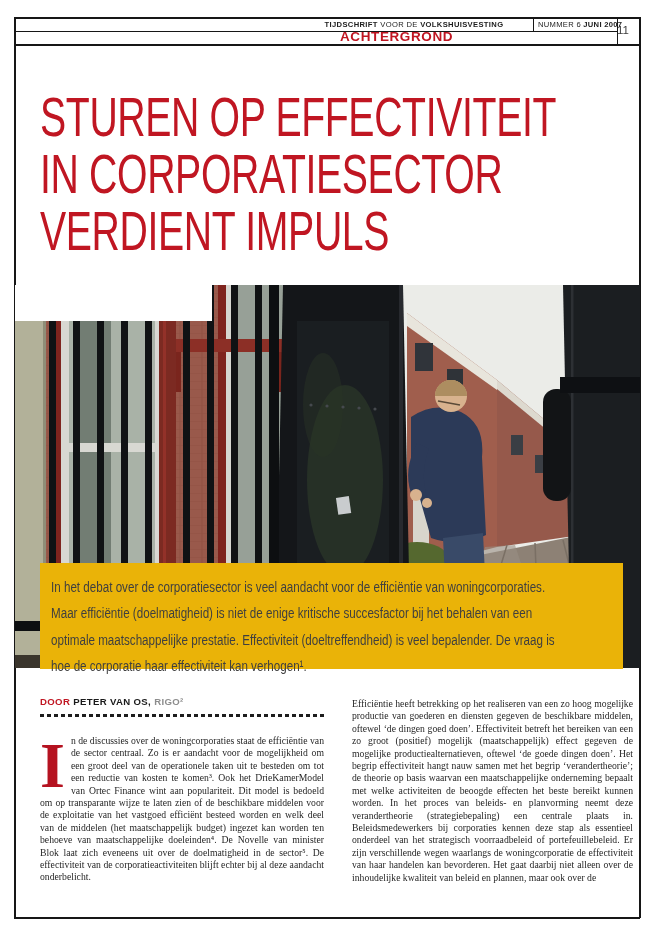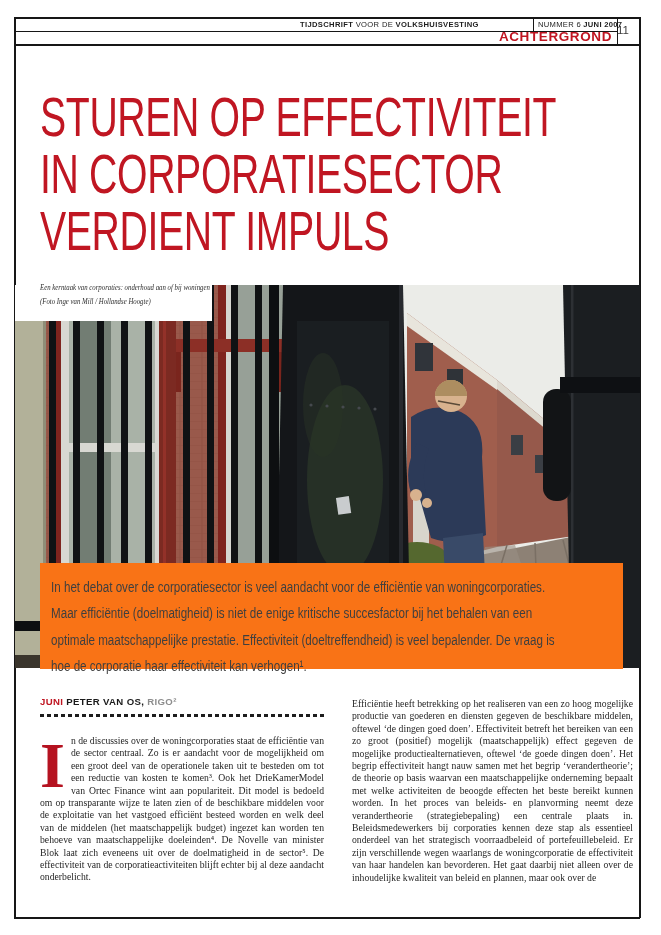--- a/index.html
+++ b/index.html
@@ -11,47 +11,47 @@
   .border-left{left:14px;top:17px;width:1.5px;height:901px;}
   .border-right{left:639px;top:17px;width:1.5px;height:901px;}
   .border-top{left:14px;top:17px;width:626px;height:1.5px;}
   .border-bottom{left:14px;top:917px;width:626px;height:1.5px;}
   .hdr-rule-mid{left:14px;top:31px;width:603px;height:1.3px;}
   .hdr-rule-low{left:14px;top:44px;width:626px;height:1.5px;}
   .hdr-sep1{left:533px;top:17px;width:1.3px;height:14px;}
   .hdr-sep2{left:617px;top:17px;width:1.3px;height:27px;}
 
   
-  .journal{position:absolute;left:300px;top:20px;width:228px;text-align:left;
+  .journal{position:absolute;left:300px;top:20px;width:228px;text-align:center;
     font-size:7.6px;letter-spacing:.35px;color:#1c1c1c;white-space:nowrap;}
   .journal b{font-weight:bold;}
   .issue{position:absolute;left:538px;top:20px;width:74px;text-align:right;
     font-size:7.6px;letter-spacing:.3px;color:#1c1c1c;white-space:nowrap;}
   .issue b{font-weight:bold;}
-  .section{position:absolute;left:340px;top:30px;width:272px;text-align:right;
+  .section{position:absolute;left:340px;top:30px;width:272px;text-align:left;
     font-size:13.5px;font-weight:bold;letter-spacing:.6px;line-height:14px;}
   .pagenum{position:absolute;left:617px;top:17px;width:23px;height:27px;line-height:27px;
     text-align:left;font-size:11.5px;color:#3d3d3d;}
 
   
   .title{position:absolute;left:40px;top:88px;}
   .title-line{height:57px;font-size:56px;line-height:57px;white-space:nowrap;
     letter-spacing:-.5px;transform:scaleX(.70);transform-origin:left top;font-weight:400;}
 
   
   .caption{position:absolute;left:40px;top:281px;z-index:5;}
   .caption-line{font-family:"Liberation Serif","DejaVu Serif",serif;font-style:italic;
     font-size:8.5px;line-height:13.5px;color:#2e2e2e;white-space:nowrap;
     transform:scaleX(.80);transform-origin:left top;}
 
   
   .photo{position:absolute;left:15px;top:285px;width:625px;height:383px;}
 
   
-  .intro{position:absolute;left:40px;top:563px;width:583px;height:106px;background:#f97316;z-index:6;
+  .intro{position:absolute;left:40px;top:563px;width:583px;height:106px;background:#eab308;z-index:6;
     padding:0;}
   .intro-inner{padding:11px 0 0 11px;}
   .intro-line{font-size:15.5px;line-height:26.3px;color:#3f3f3f;white-space:nowrap;
     transform:scaleX(.75);transform-origin:left top;}
 
   
   .byline{position:absolute;left:40px;top:696px;font-size:9.6px;font-weight:bold;
     letter-spacing:.35px;white-space:nowrap;}
   .byline .door{font-weight:bold;}
   .byline .author{color:#1a1a1a;text-align:center;}
@@ -85,24 +85,20 @@
   <div class="issue"><span>NUMMER 6 </span><b>JUNI 2007</b></div>
   <div class="section" style="color:#c01622;">ACHTERGROND</div>
   <div class="pagenum">11</div>
 
   <div class="title" style="color:#c01622;">
     <div class="title-line">STUREN OP EFFECTIVITEIT</div>
     <div class="title-line">IN CORPORATIESECTOR</div>
     <div class="title-line">VERDIENT IMPULS</div>
   </div>
 
-  <div class="caption">
-    <div class="caption-line">Een kerntaak van corporaties: onderhoud aan of bij woningen</div>
-    <div class="caption-line">(Foto Inge van Mill / Hollandse Hoogte)</div>
-  </div>
 
   <div class="photo">
     <svg width="625" height="383" viewBox="0 0 625 383">
 
       <rect x="0" y="0" width="625" height="383" fill="#ebece8"></rect>
 
       <g>
         <rect x="0" y="0" width="290" height="383" fill="#99594b"></rect>
         <rect x="0" y="0" width="290" height="383" fill="url(#brick)" opacity="0.5"></rect>
 
@@ -229,21 +225,21 @@
   <div class="intro">
     <div class="intro-inner">
       <div class="intro-line">In het debat over de corporatiesector is veel aandacht voor de efficiëntie van woningcorporaties.</div>
       <div class="intro-line">Maar efficiëntie (doelmatigheid) is niet de enige kritische succesfactor bij het behalen van een</div>
       <div class="intro-line">optimale maatschappelijke prestatie. Effectiviteit (doeltreffendheid) is veel bepalender. De vraag is</div>
       <div class="intro-line">hoe de corporatie haar effectiviteit kan verhogen¹.</div>
     </div>
   </div>
 
   <div class="byline">
-    <span class="door" style="color:#c01622;">JUNI </span><span class="author">PETER VAN OS, </span><span class="affil">RIGO²</span>
+    <span class="door" style="color:#c01622;">DOOR </span><span class="author">PETER VAN OS, </span><span class="affil">RIGO²</span>
   </div>
   <div class="dotted-rule"></div>
 
   <div class="bodycol col-left">
     <span class="dropcap" style="color:#b51220;">I</span><span>n de discussies over de woningcorporaties staat de efficiëntie van de sector centraal. Zo is er aandacht voor de mogelijkheid om een groot deel van de operationele taken uit te besteden om tot een reductie van kosten te komen³. Ook het DrieKamerModel van Ortec Finance wint aan populariteit. Dit model is bedoeld om op transparante wijze te laten zien of de beschikbare middelen voor de exploitatie van het vastgoed efficiënt besteed worden en welk deel van de middelen (het maatschappelijk budget) ingezet kan worden ten behoeve van maatschappelijke doeleinden⁴. De Novelle van minister Blok laat zich eveneens uit over de doelmatigheid in de sector⁵. De effectiviteit van de corporatieactiviteiten blijft echter bij al deze aandacht onderbelicht.</span>
   </div>
   <div class="bodycol col-right">
     <span>Efficiëntie heeft betrekking op het realiseren van een zo hoog mogelijke productie van goederen en diensten gegeven de beschikbare middelen, oftewel ‘de dingen goed doen’. Effectiviteit betreft het bereiken van een zo groot (positief) mogelijk (maatschappelijk) effect gegeven de mogelijke productiealternatieven, oftewel ‘de goede dingen doen’. Het begrip effectiviteit hangt nauw samen met het begrip ‘verandertheorie’; de theorie op basis waarvan een maatschappelijke onderneming bepaalt met welke activiteiten de beoogde effecten het beste bereikt kunnen worden. In het proces van beleids- en planvorming neemt deze verandertheorie (strategiebepaling) een centrale plaats in. Beleidsmedewerkers bij corporaties kennen deze stap als essentieel onderdeel van het strategisch voorraadbeleid of portefeuillebeleid. Er zijn verschillende wegen waarlangs de woningcorporatie de effectiviteit van haar handelen kan bevorderen. Het gaat daarbij niet alleen over de inhoudelijke kwaliteit van beleid en plannen, maar ook over de</span>
   </div>
 

